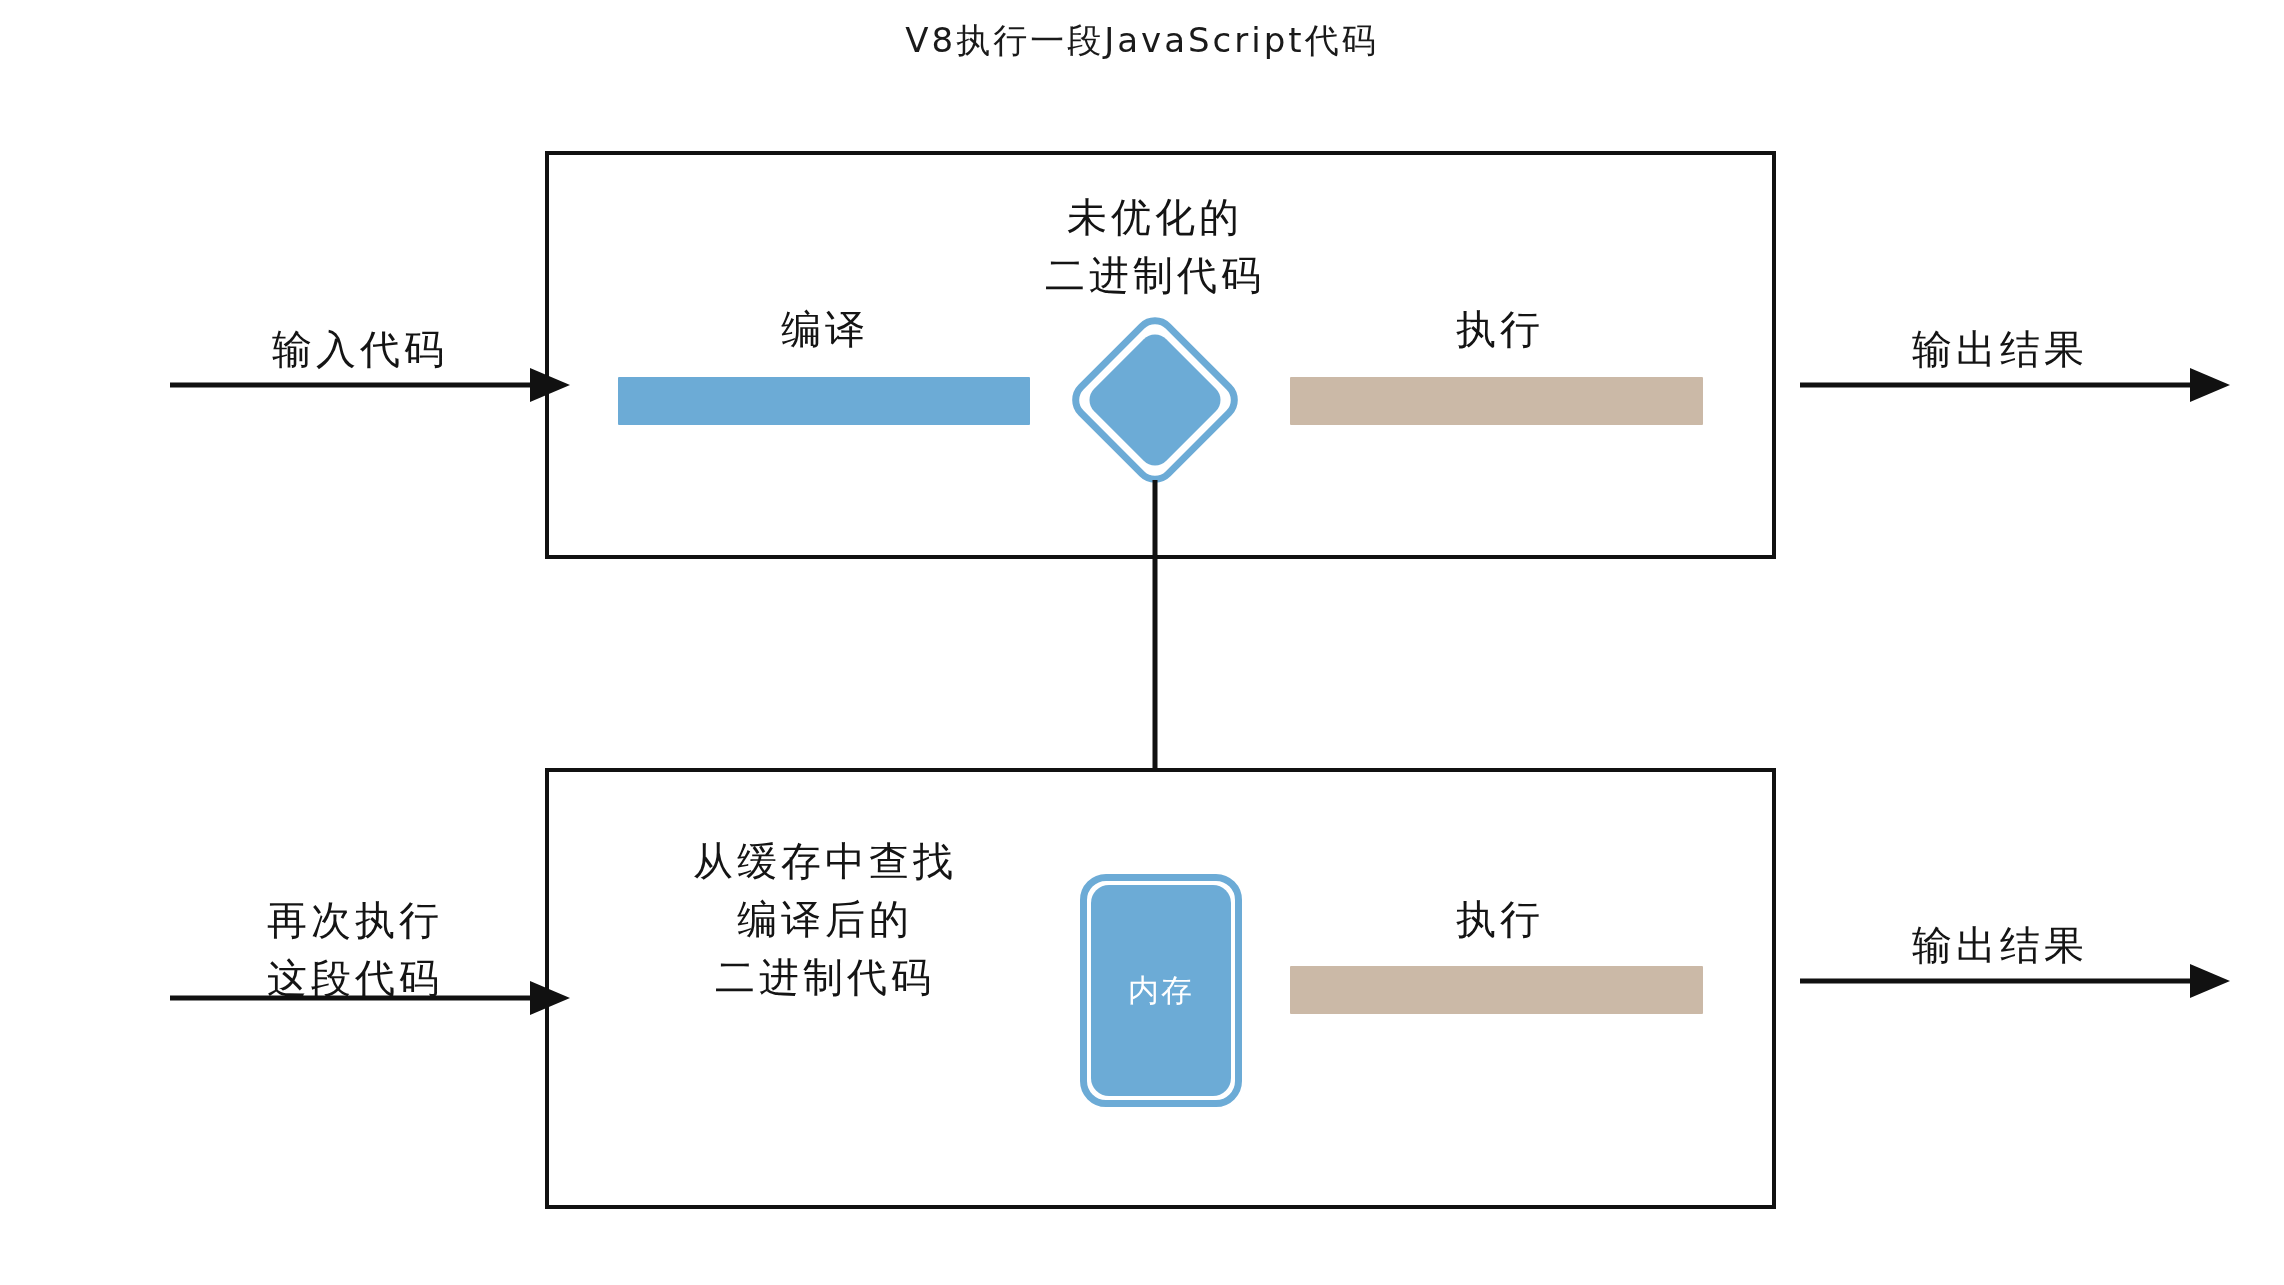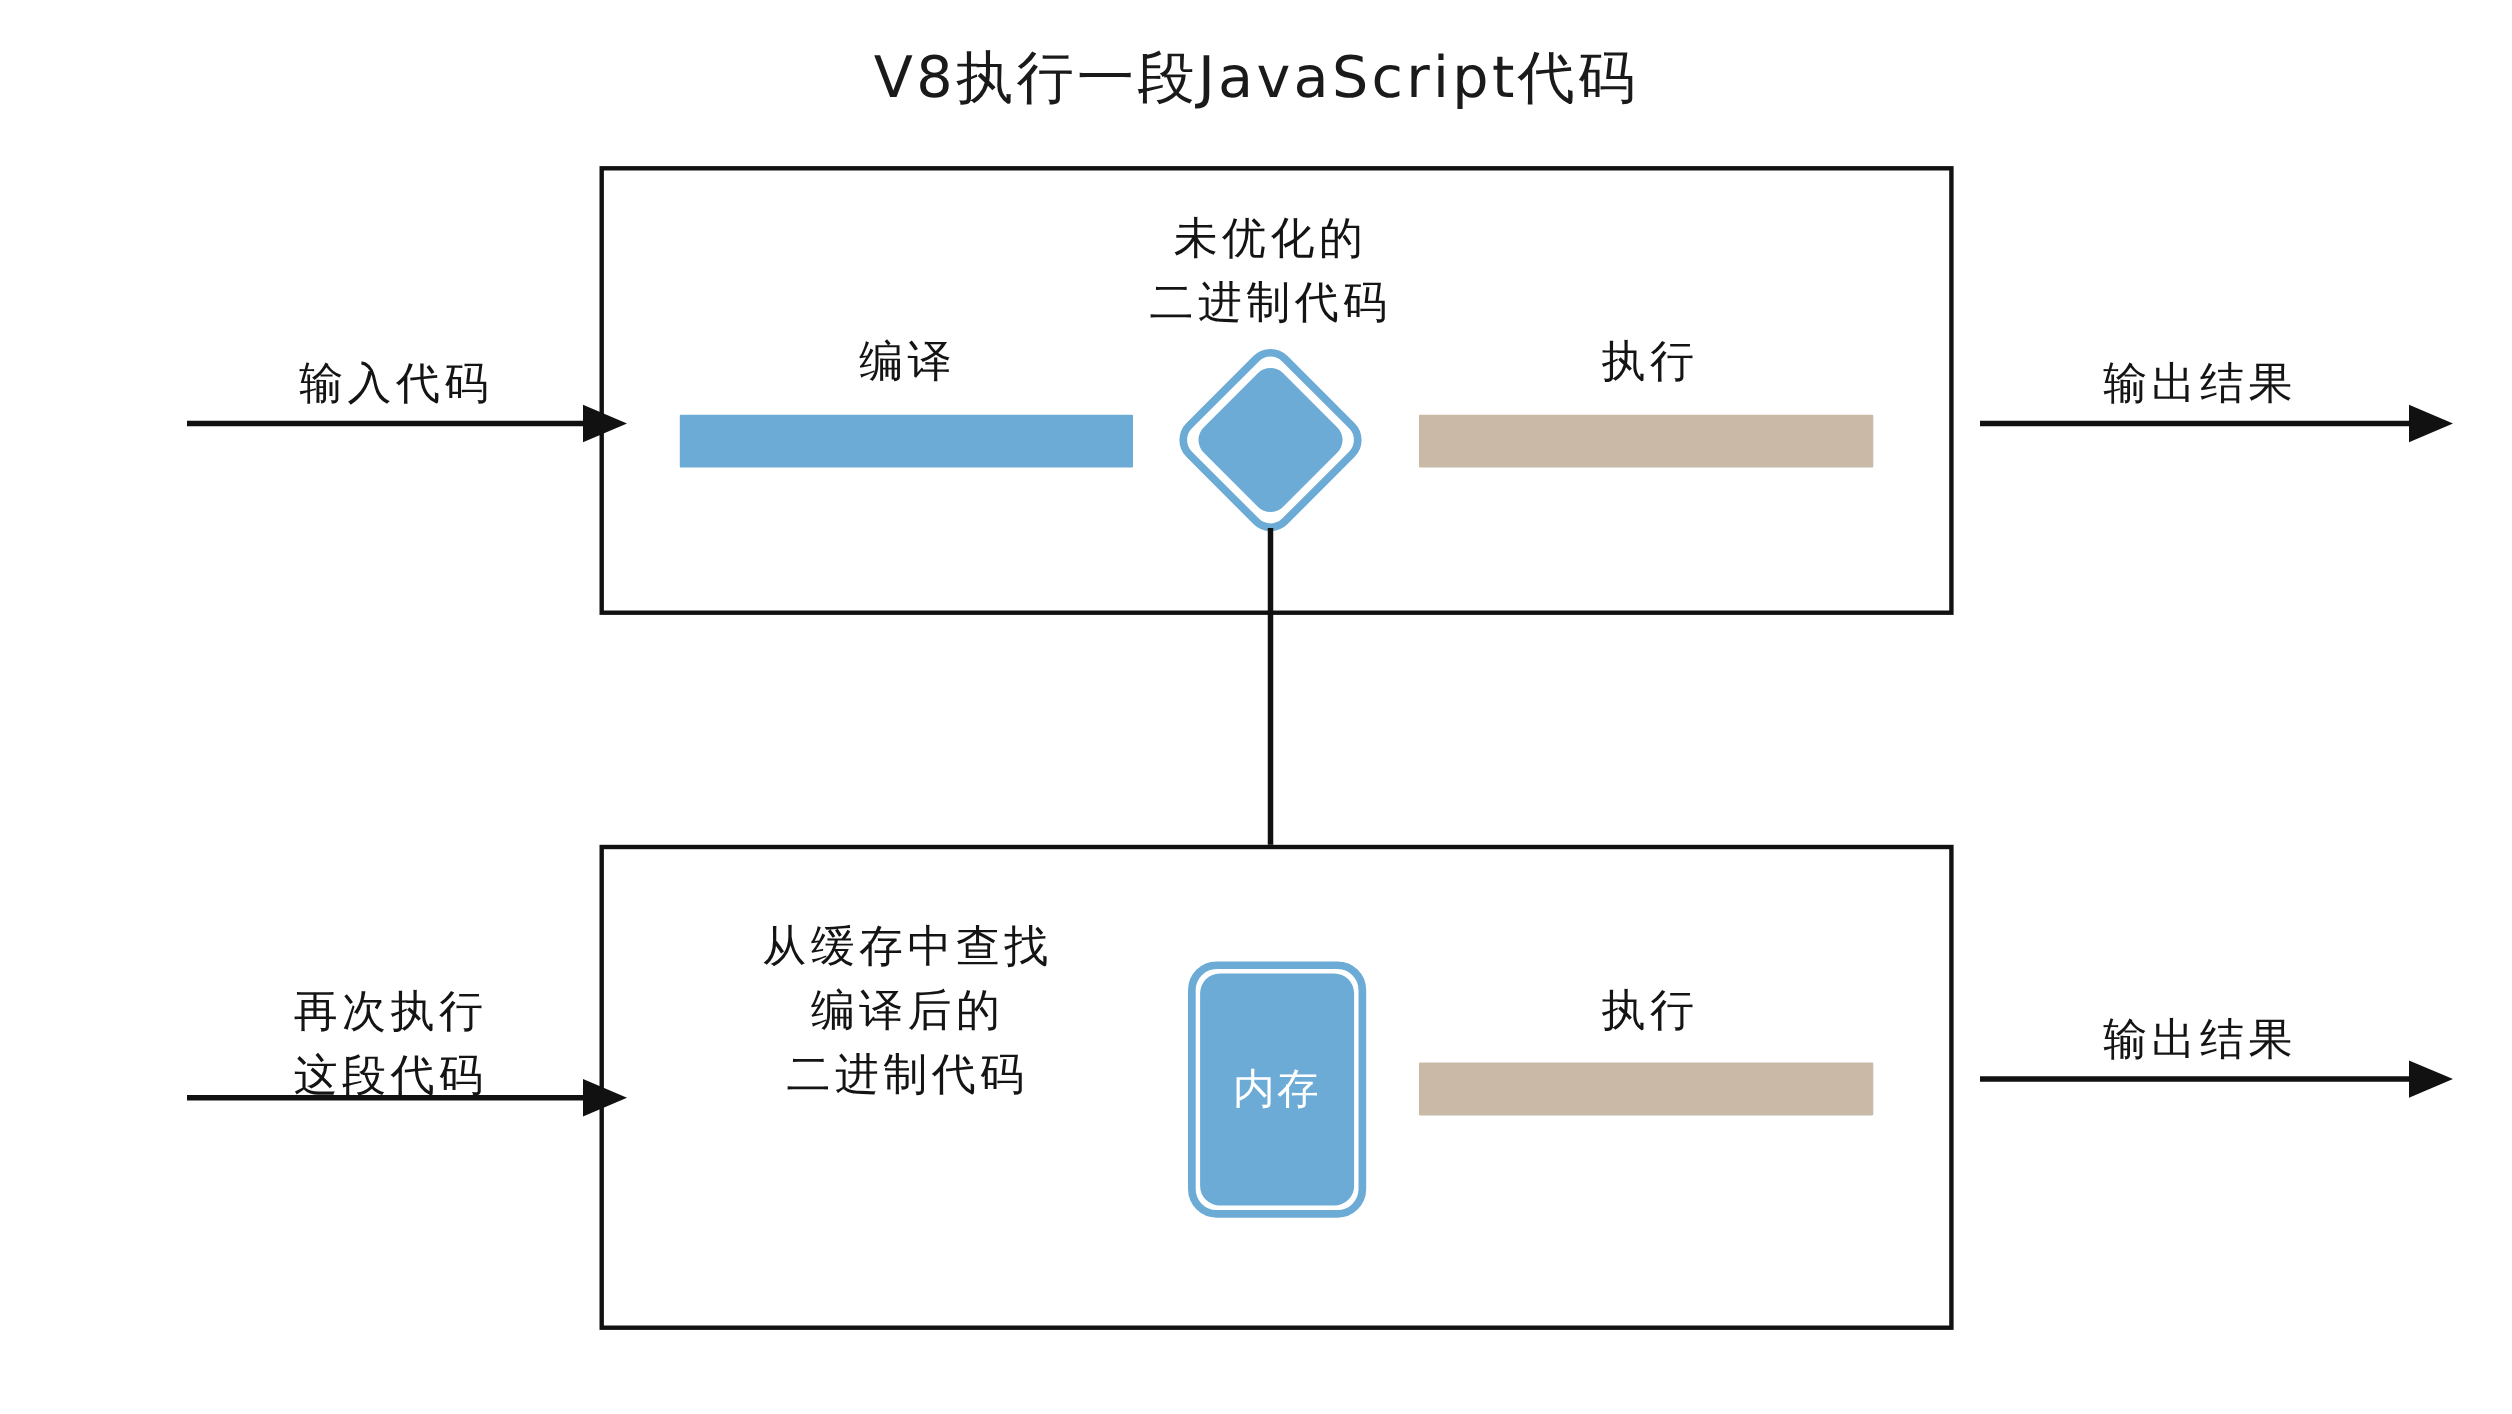--- a/index.html
+++ b/index.html
@@ -15,24 +15,24 @@
     width: 2284px;
     height: 1285px;
     background: #ffffff;
     overflow: hidden;
   }
 
   
   .diagram-title {
     position: absolute;
     left: 0;
-    top: 36px;
+    top: 18px;
     width: 2284px;
     text-align: center;
-    font-size: 52px;
+    font-size: 34px;
     letter-spacing: 3px;
     color: #1a1a1a;
     font-family: "DejaVu Sans", "Liberation Sans", sans-serif;
     white-space: nowrap;
   }
 
   
   .stage-box {
     position: absolute;
     border: 4px solid #111111;
@@ -112,21 +112,21 @@
     width: 140px; height: 211px;
     box-sizing: border-box;
     background: #6cabd6;
     border-radius: 18px;
     display: flex;
     align-items: center;
     justify-content: center;
   }
   #memory-label {
     color: #ffffff;
-    font-size: 38px;
+    font-size: 31px;
     letter-spacing: 2px;
     font-family: "DejaVu Sans", "Liberation Sans", sans-serif;
   }
 
   
   .arrow-svg {
     position: absolute;
     overflow: visible;
   }
 

